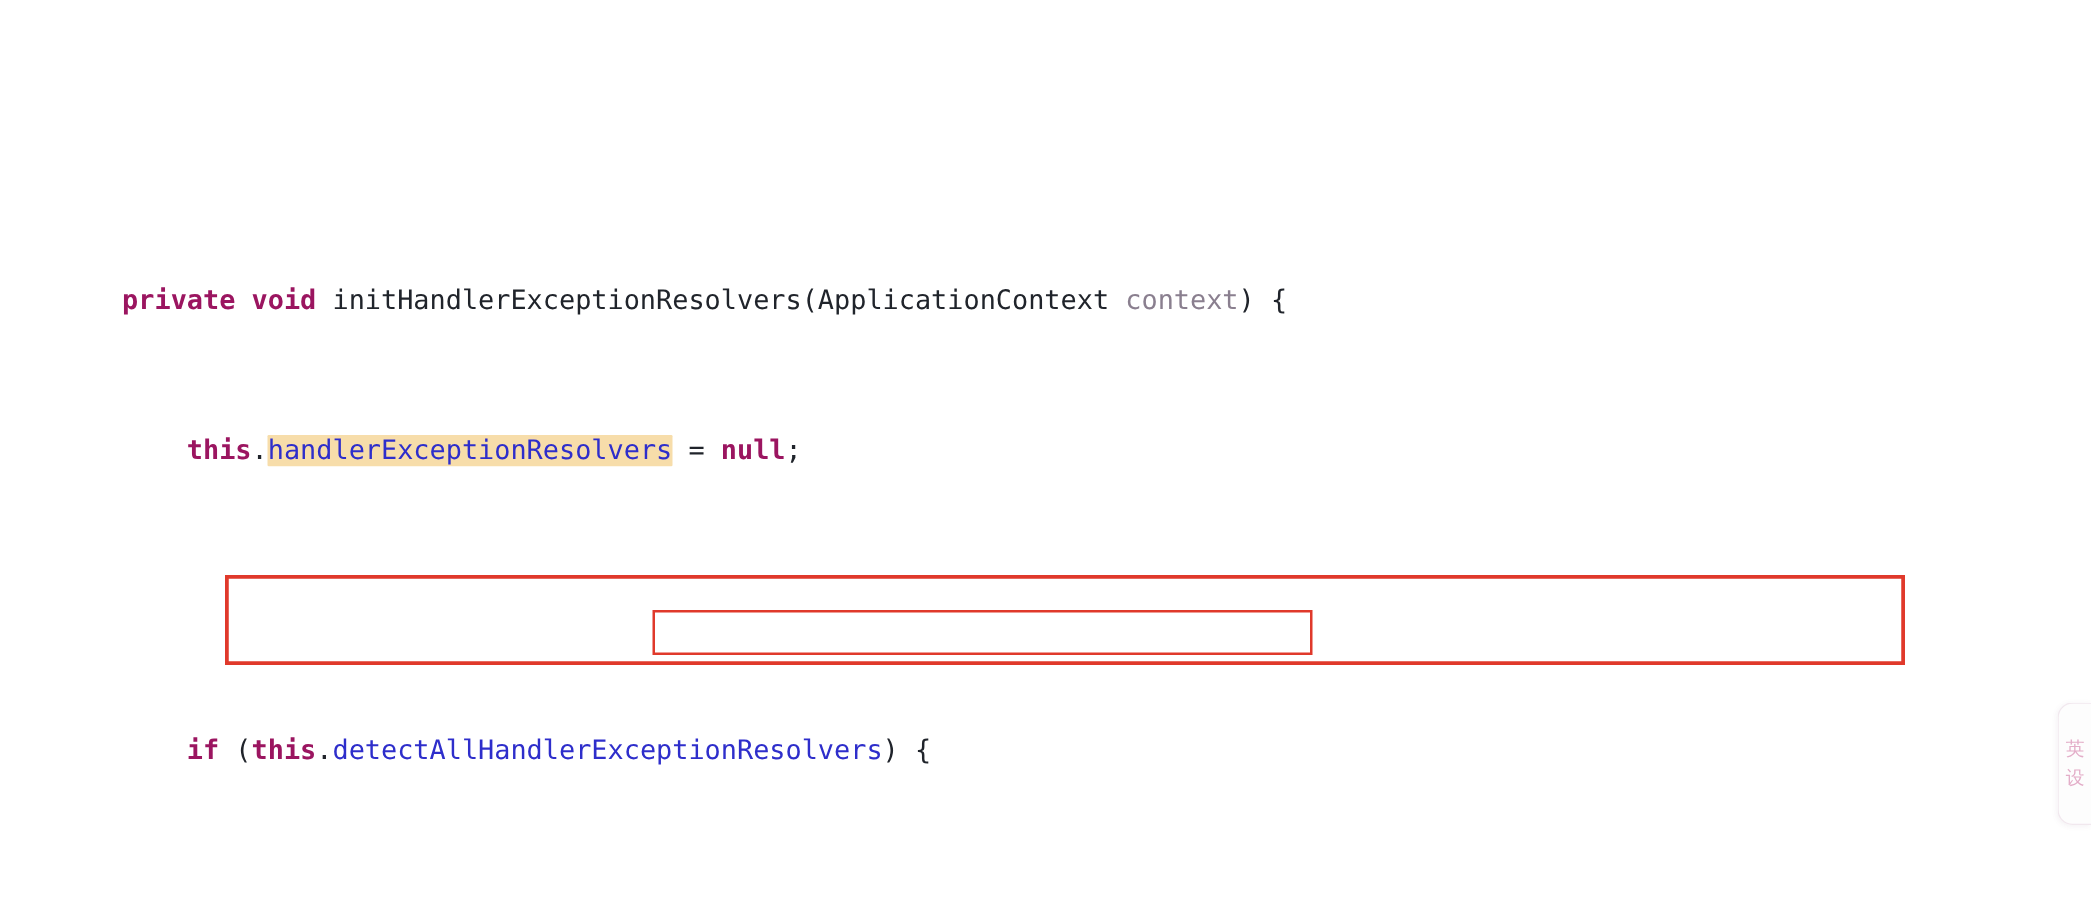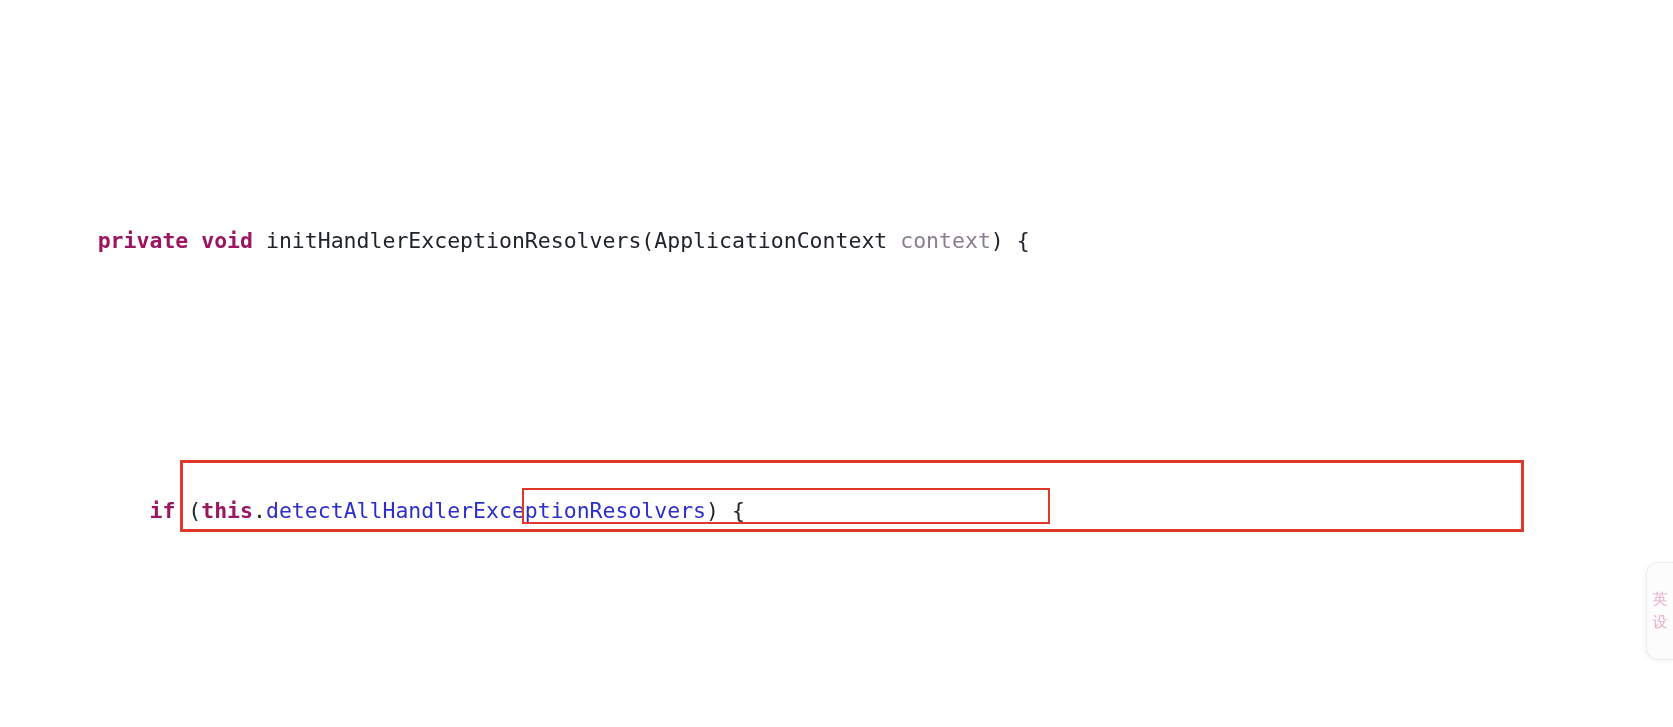--- a/index.html
+++ b/index.html
@@ -112,20 +112,23 @@
   <div class="code-area">
 
     <div class="line" style="height:16px;overflow:hidden;">
       
     </div>
 
     <div class="line">
       <span class="kw">private</span><span class="plain"> </span><span class="kw">void</span><span class="plain"> initHandlerExceptionResolvers(ApplicationContext </span><span class="param">context</span><span class="plain">) {</span>
     </div>
 
+    <div class="line">
+      <span class="plain">    </span><span class="kw">this</span><span class="plain">.</span><span class="field hl-ident">handlerExceptionResolvers</span><span class="plain"> = </span><span class="kw">null</span><span class="plain">;</span>
+    </div>
 
     <div class="line">
       <span class="plain"></span>
     </div>
 
     <div class="line">
       <span class="plain">    </span><span class="kw">if</span><span class="plain"> (</span><span class="kw">this</span><span class="plain">.</span><span class="field">detectAllHandlerExceptionResolvers</span><span class="plain">) {</span>
     </div>
 
 

